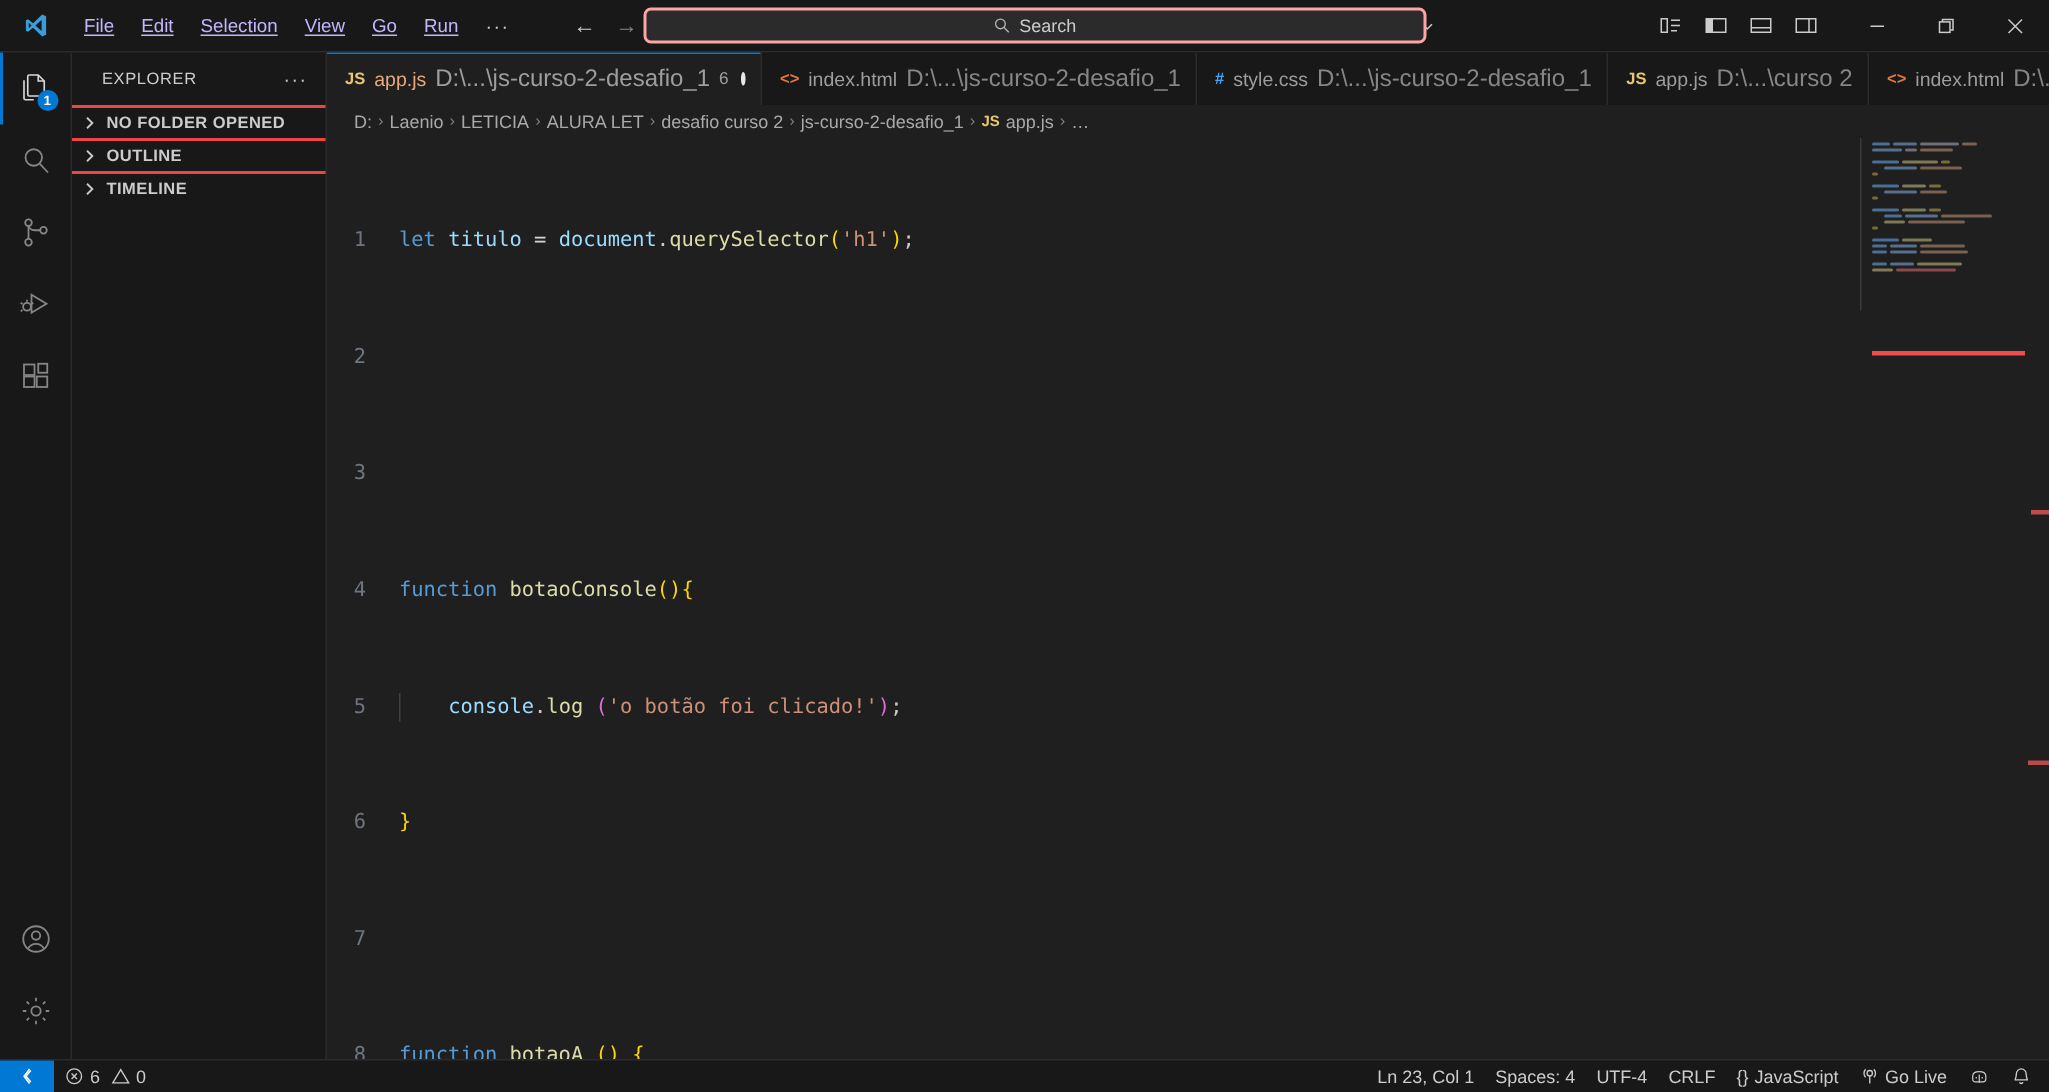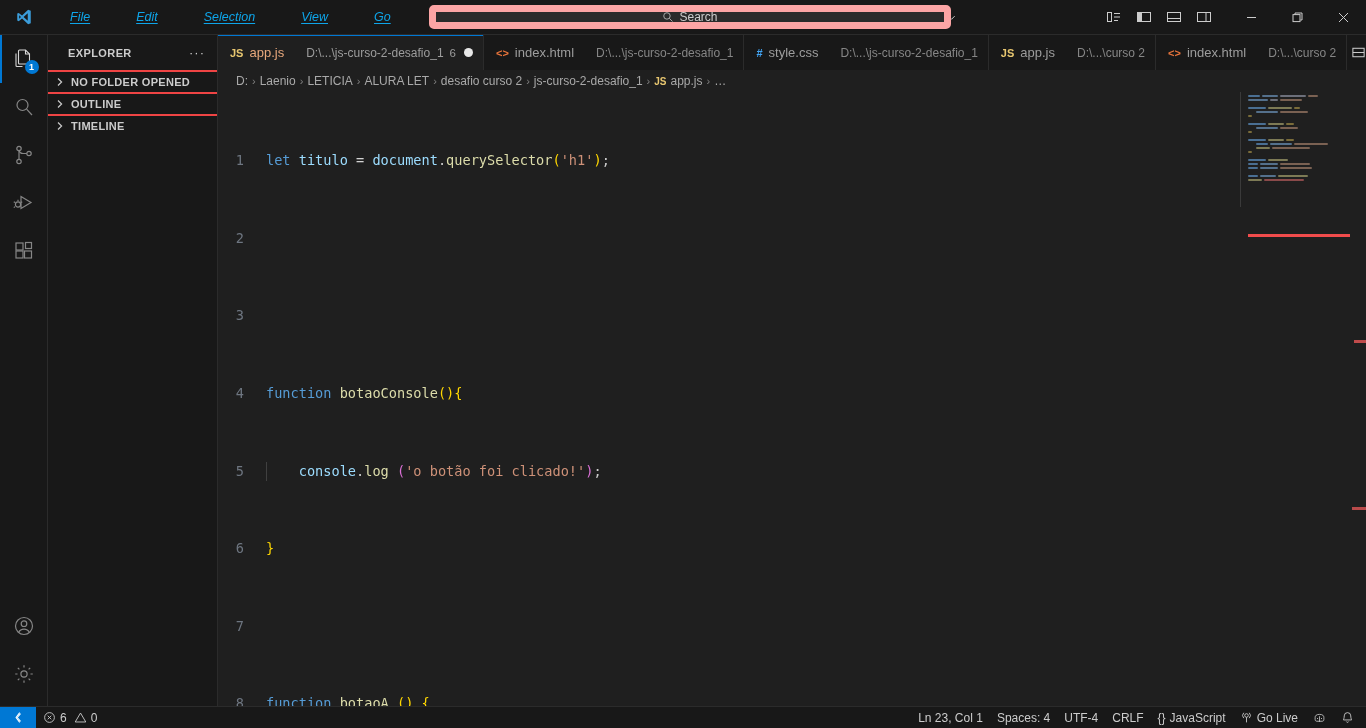--- a/index.html
+++ b/index.html
@@ -16,38 +16,38 @@
   .titlebar {
     height: 35px; min-height: 35px;
     background: #181818;
     display: flex; align-items: center;
     border-bottom: 1px solid #2b2b2b;
     position: relative;
   }
   .vscode-logo { width: 47px; display: flex; align-items: center; justify-content: center; }
   .menu { display: flex; align-items: center; height: 100%; }
   .menu-item {
-    font-size: 12.5px; color: #0ea5e9;
-    padding: 3px 8px; margin: 0 15px;
-    border-radius: 4px; cursor: default; white-space: nowrap; font-style: italic;
+    font-size: 12.5px; color: #c4b5fd;
+    padding: 3px 8px; margin: 0 1px;
+    border-radius: 4px; cursor: default; white-space: nowrap;
   }
   .menu-item u { text-decoration: underline; text-underline-offset: 2px; }
   .menu-dots { color: #cccccc; font-size: 13px; padding: 2px 9px; letter-spacing:1px;}
 
   .nav-arrows { display: flex; align-items: center; margin-left: 28px; gap: 2px;}
   .nav-arrow {
     width: 26px; height: 22px; display:flex; align-items:center; justify-content:center;
     color: #858585; border-radius: 4px; font-size: 15px;
   }
   .nav-arrow.enabled { color: #cccccc; }
 
   .searchbox {
     position:absolute; left: 429px; width: 522px; height: 24px;
     background: #2b2b2b;
-    border: 7px solid #fca5a5; border-radius: 5px;
+    border: 2px solid #fca5a5; border-radius: 5px;
     display: flex; align-items: center; justify-content: center;
     gap: 5px; color: #cccccc; font-size: 12px;
   }
   .searchbox .mag { font-size: 12px; opacity: .85; display:flex; }
 
   .tb-right { margin-left: auto; display: flex; align-items: center; height: 100%; }
   .acct-chip { display:flex; align-items:center; gap:2px; padding: 2px 4px; color:#cccccc; margin-right: 140px;}
   .layout-icons { display: flex; align-items: center; gap: 2px; }
   .layout-btn {
     width: 28px; height: 24px; display:flex; align-items:center; justify-content:center;
@@ -85,21 +85,21 @@
 
   
   .sidebar {
     width: 170px; background: #181818; display: flex; flex-direction: column;
     border-right: 1px solid #2b2b2b;
   }
   .sb-header {
     height: 35px; display: flex; align-items: center; justify-content: space-between;
     padding: 0 8px 0 20px;
   }
-  .sb-title { font-size: 11px; color: #cccccc; letter-spacing: .4px; font-weight: bold; }
+  .sb-title { font-size: 11px; color: #cccccc; letter-spacing: .4px; }
   .sb-dots { color: #cccccc; font-size: 13px; letter-spacing: 1px; padding: 0 4px;}
   .sb-section {
     height: 22px; display: flex; align-items: center; gap: 3px;
     padding-left: 4px; color: #cccccc;
     font-size: 11px; font-weight: bold; letter-spacing: .3px;
     border-top: 2px solid #ef4444;
   }
   .chev { width: 16px; display:flex; align-items:center; justify-content:center; color:#cccccc; }
 
   
@@ -118,21 +118,21 @@
   }
   .tab.active {
     background: #1f1f1f; color: #ffffff;
   }
   .tab.active::before {
     content:''; position:absolute; top:0; left:0; right:0; height:1px; background:#0078d4;
   }
   .tab-icon { font-size: 11px; font-weight: bold; display:flex; align-items:center;}
   .tab-label { font-size: 13px; }
   .tab.active .tab-label { color: #ffffff; }
-  .tab-desc { font-size: 12px; color: #868686; margin-left: 16px; }
+  .tab-desc { font-size: 16px; color: #868686; }
   .tab.active .tab-desc { color: #9d9d9d; }
   .tab-count { font-size: 11.5px; color: #9d9d9d; }
   .tab-dot { width: 9px; height: 9px; border-radius: 50%; background: #e8e8e8; margin-left: 2px;}
   .tabs-actions { margin-left: auto; display: flex; align-items: center; gap: 4px; padding-right: 10px; }
   .tab-act { color: #cccccc; display:flex; align-items:center; justify-content:center; width:22px; height:22px;}
 
   .breadcrumbs {
     height: 22px; display: flex; align-items: center; padding-left: 18px;
     font-size: 12px; color: #a9a9a9; gap: 4px; background:#1f1f1f;
   }

